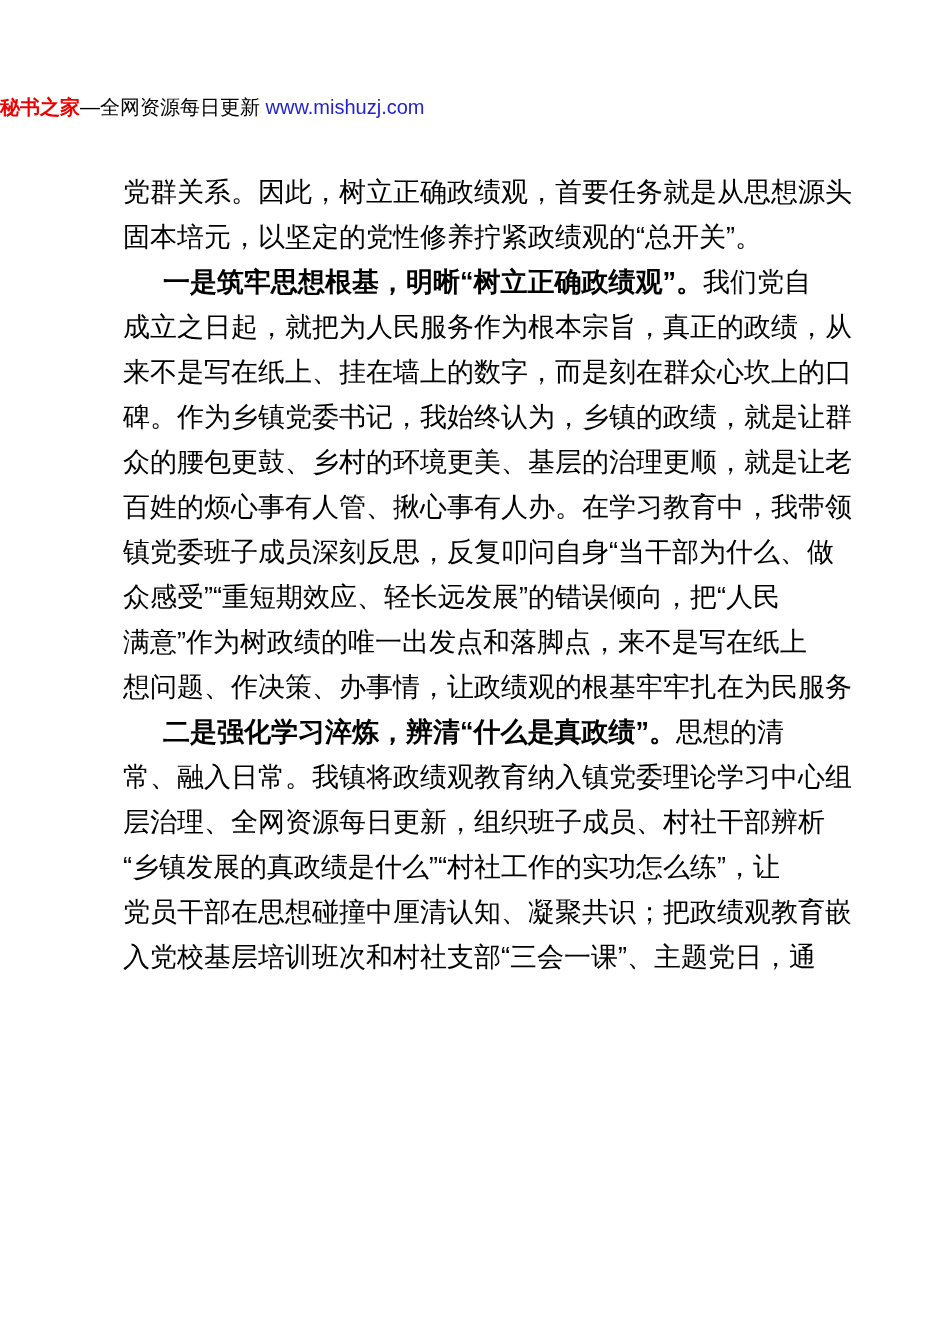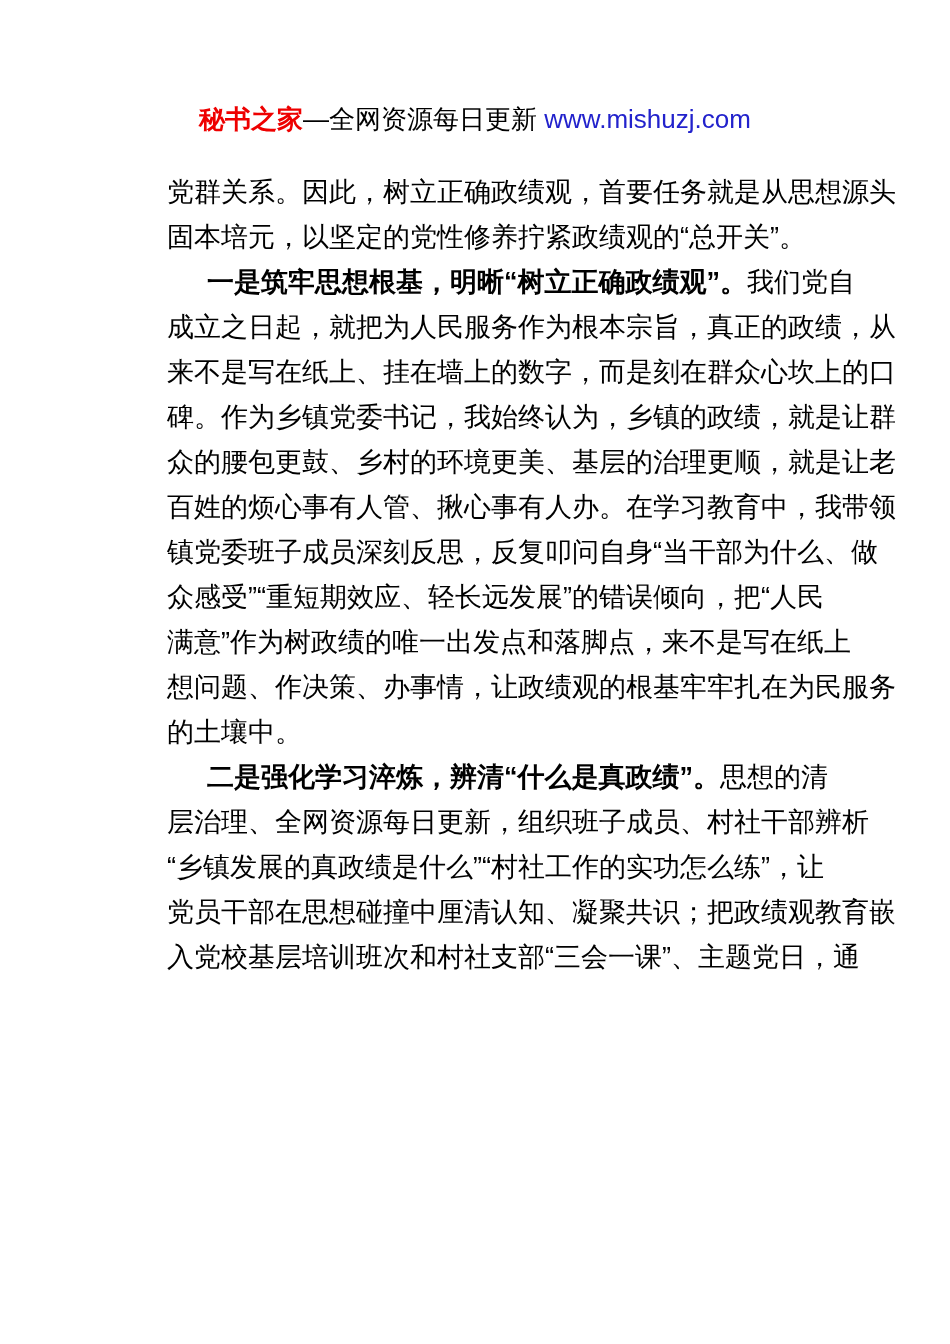--- a/index.html
+++ b/index.html
@@ -10,25 +10,25 @@
   .page {
     position: relative;
     width: 950px;
     height: 1344px;
     background: #ffffff;
     overflow: hidden;
     font-family: "Liberation Sans", "DejaVu Sans", sans-serif;
   }
   .header {
     position: absolute;
-    top: 100px;
+    top: 88px;
     left: 0;
     width: 100%;
-    text-align: center;
-    font-size: 26px;
+    text-align: left;
+    font-size: 20px;
     line-height: 38px;
     white-space: nowrap;
   }
   .brand {
     font-weight: bold;
   }
   .doc-body {
     position: absolute;
     top: 170px;
     left: 123px;
@@ -50,33 +50,33 @@
   }
 </style>
 </head>
 <body>
 
 <div class="page">
   <div class="header">
     <span class="brand" style="color: rgb(238, 0, 0);">秘书之家</span><span class="tagline" style="color: rgb(0, 0, 0);">—全网资源每日更新 </span><span class="url" style="color: rgb(34, 34, 204);">www.mishuzj.com</span>
   </div>
 
-  <div class="doc-body" id="doc-body" style="color: rgb(0, 0, 0); margin-left: 44px;">
+  <div class="doc-body" id="doc-body" style="color: rgb(0, 0, 0);">
       <div class="line"><span class="run">党群关系。因此，树立正确政绩观，首要任务就是从思想源头</span></div>
       <div class="line"><span class="run">固本培元，以坚定的党性修养拧紧政绩观的“总开关”。</span></div>
       <div class="line indent"><span class="run-bold">一是筑牢思想根基，明晰“树立正确政绩观”。</span><span class="run">我们党自</span></div>
       <div class="line"><span class="run">成立之日起，就把为人民服务作为根本宗旨，真正的政绩，从</span></div>
       <div class="line"><span class="run">来不是写在纸上、挂在墙上的数字，而是刻在群众心坎上的口</span></div>
       <div class="line"><span class="run">碑。作为乡镇党委书记，我始终认为，乡镇的政绩，就是让群</span></div>
       <div class="line"><span class="run">众的腰包更鼓、乡村的环境更美、基层的治理更顺，就是让老</span></div>
       <div class="line"><span class="run">百姓的烦心事有人管、揪心事有人办。在学习教育中，我带领</span></div>
       <div class="line"><span class="run">镇党委班子成员深刻反思，反复叩问自身“当干部为什么、做</span></div>
       <div class="line"><span class="run">众感受”“重短期效应、轻长远发展”的错误倾向，把“人民</span></div>
       <div class="line"><span class="run">满意”作为树政绩的唯一出发点和落脚点，来不是写在纸上</span></div>
       <div class="line"><span class="run">想问题、作决策、办事情，让政绩观的根基牢牢扎在为民服务</span></div>
-      <div class="line"><span class="run">的土壤中。</span></div>
       <div class="line indent"><span class="run-bold">二是强化学习淬炼，辨清“什么是真政绩”。</span><span class="run">思想的清</span></div>
+      <div class="line"><span class="run">常、融入日常。我镇将政绩观教育纳入镇党委理论学习中心组</span></div>
       <div class="line"><span class="run">层治理、全网资源每日更新，组织班子成员、村社干部辨析</span></div>
       <div class="line"><span class="run">“乡镇发展的真政绩是什么”“村社工作的实功怎么练”，让</span></div>
       <div class="line"><span class="run">党员干部在思想碰撞中厘清认知、凝聚共识；把政绩观教育嵌</span></div>
       <div class="line"><span class="run">入党校基层培训班次和村社支部“三会一课”、主题党日，通</span></div>
     </div>
 </div>
 
 </body></html>

